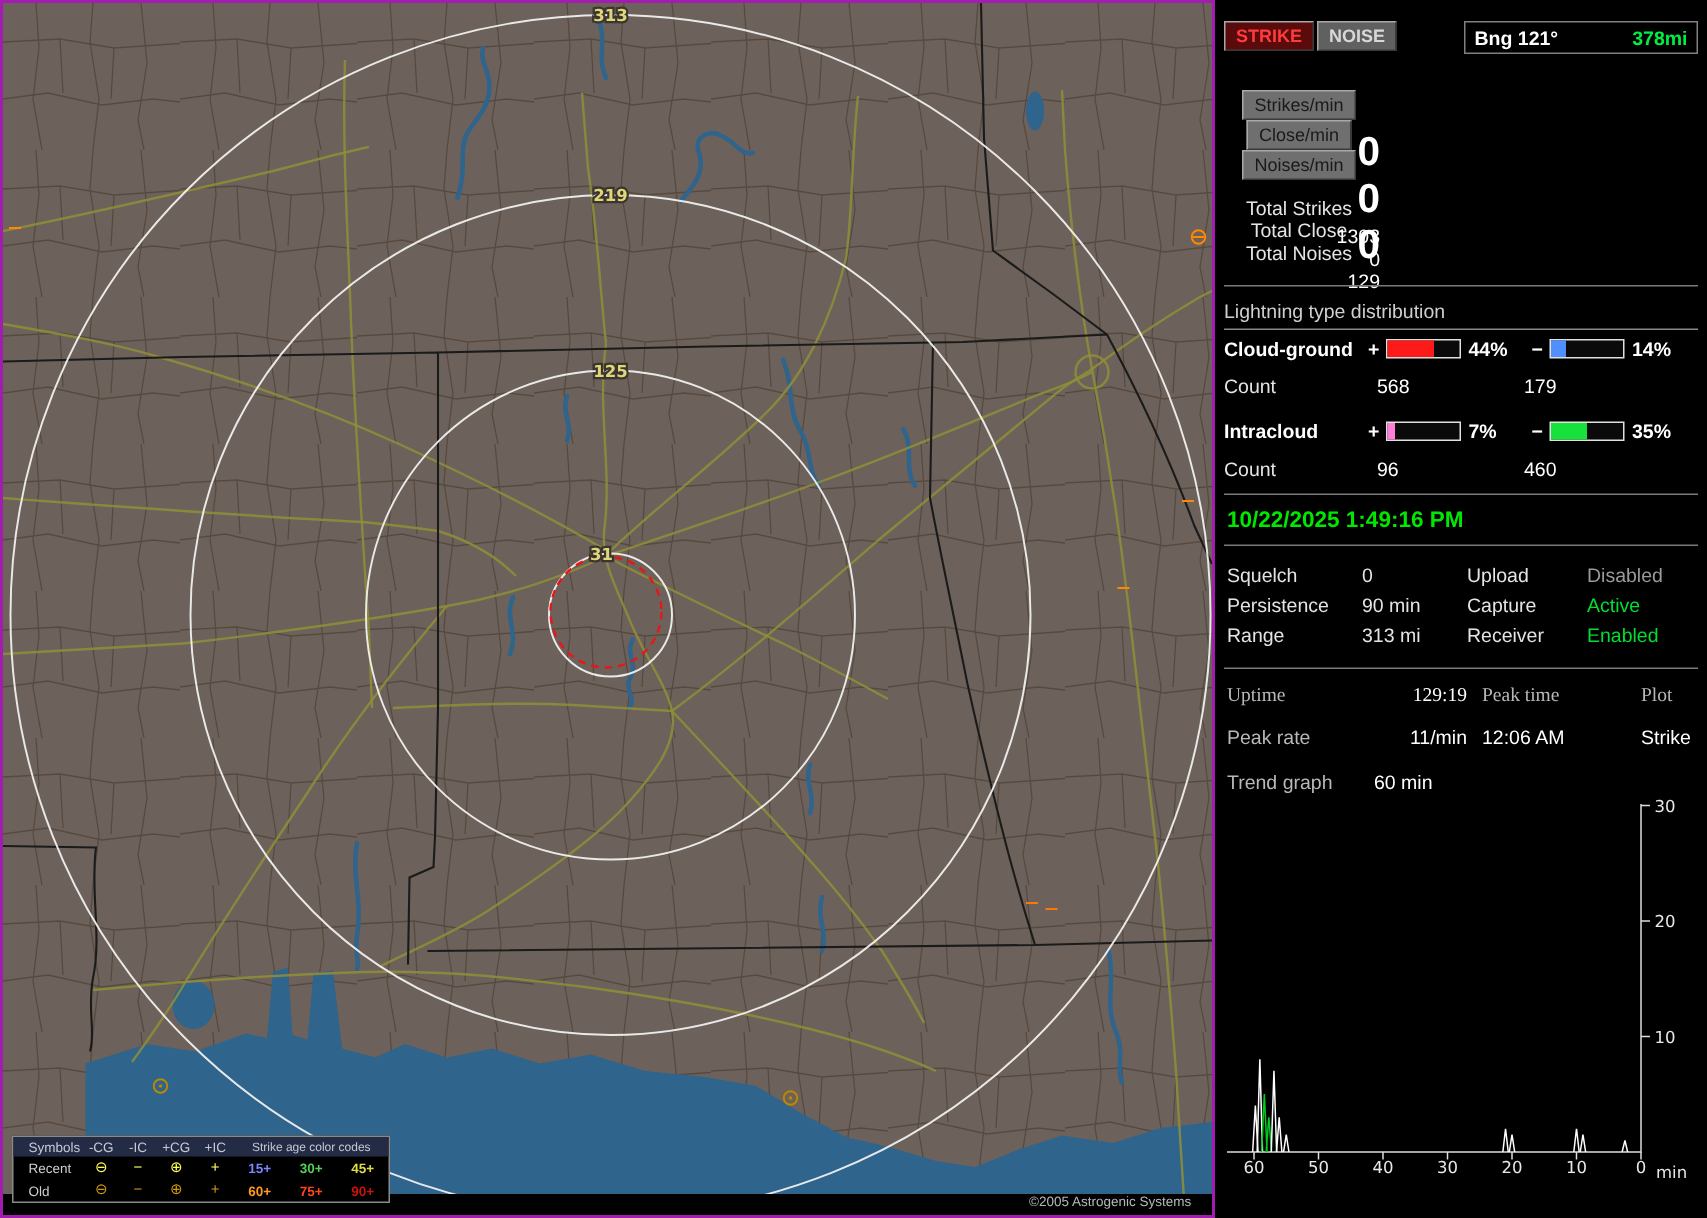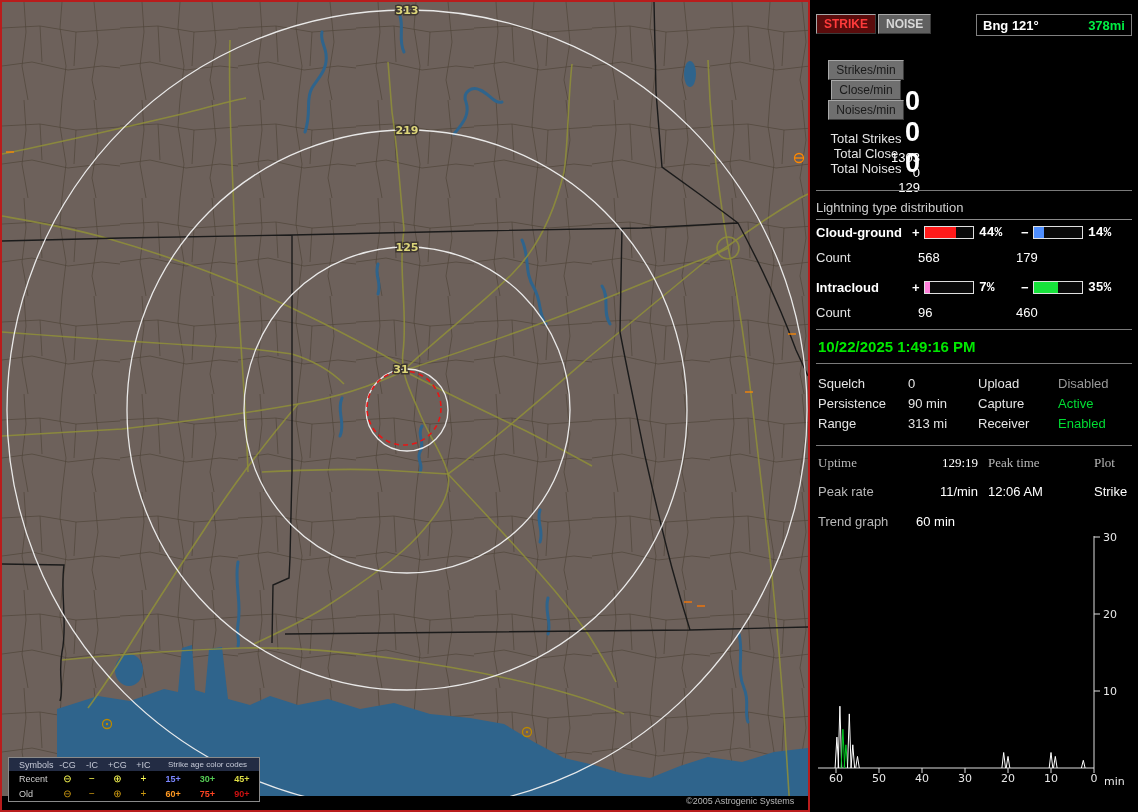--- a/index.html
+++ b/index.html
@@ -1,17 +1,17 @@
 <!DOCTYPE html>
 <html><head>
 <meta charset="utf-8">
 <style>
   html,body{margin:0;padding:0;background:#000;width:1138px;height:812px;overflow:hidden;
     font-family:"Liberation Sans",sans-serif;}
-  #app{position:relative;width:1138px;height:812px;background:#b91c1c;}
+  #app{position:relative;width:1138px;height:812px;background:#a21caf;}
 
   
   #map-wrap{position:absolute;left:2px;top:2px;width:806px;height:808px;}
   .ring{fill:none;stroke:#f0f0f0;stroke-width:1.3;opacity:.95}
   .ring-label{fill:#ddd67a;font:bold 11px "DejaVu Sans",sans-serif;text-anchor:middle;
     paint-order:stroke;stroke:#3c352f;stroke-width:3px;}
   .road{fill:none;stroke:#8f8f38;stroke-width:1.6;opacity:.85}
   .border{fill:none;stroke:#1b1b1b;stroke-width:1.4}
   .water{fill:#2f648c;stroke:none}
   .river{fill:none;stroke:#2f648c;stroke-width:3;stroke-linecap:round}
@@ -48,21 +48,21 @@
   .col{width:108px;text-align:center;}
   .big-zero{font-size:27px;font-weight:bold;color:#fff;text-align:right;padding-right:16px;}
   .total-val{text-align:right;padding-right:12px;color:#fff;}
   #dist-title{position:absolute;left:6px;right:6px;top:200px;color:#cfcfcf;
     border-bottom:1px solid #8a8a8a;padding-bottom:4px;}
   .dist-row{position:absolute;left:6px;right:2px;display:flex;align-items:center;}
   .dist-name{width:96px;font-weight:bold;color:#fff;}
   .sign{width:12px;font-weight:bold;color:#fff;}
   .bar{width:48px;height:11px;border:1px solid #e0e0e0;background:#0a0a0a;position:relative;}
   .bar-fill{position:absolute;left:0;top:0;bottom:0;}
-  .pct{width:42px;font-weight:bold;color:#fff;padding-left:5px;font-family:Liberation Mono, monospace;}
+  .pct{width:42px;font-weight:bold;color:#fff;padding-left:5px;}
   .count-row{position:absolute;left:6px;display:flex;}
   .count-label{width:102px;}
   .count-v1{width:98px;color:#fff;}
   .count-v2{color:#fff;}
   #timestamp{position:absolute;left:8px;top:338px;color:#00e800;font-weight:bold;font-size:15px;}
   .set-row{position:absolute;left:8px;right:2px;display:flex;}
   .set-l1{width:90px;}
   .set-v1{width:70px;}
   .set-l2{width:80px;}
   .set-v2{flex:1;}

